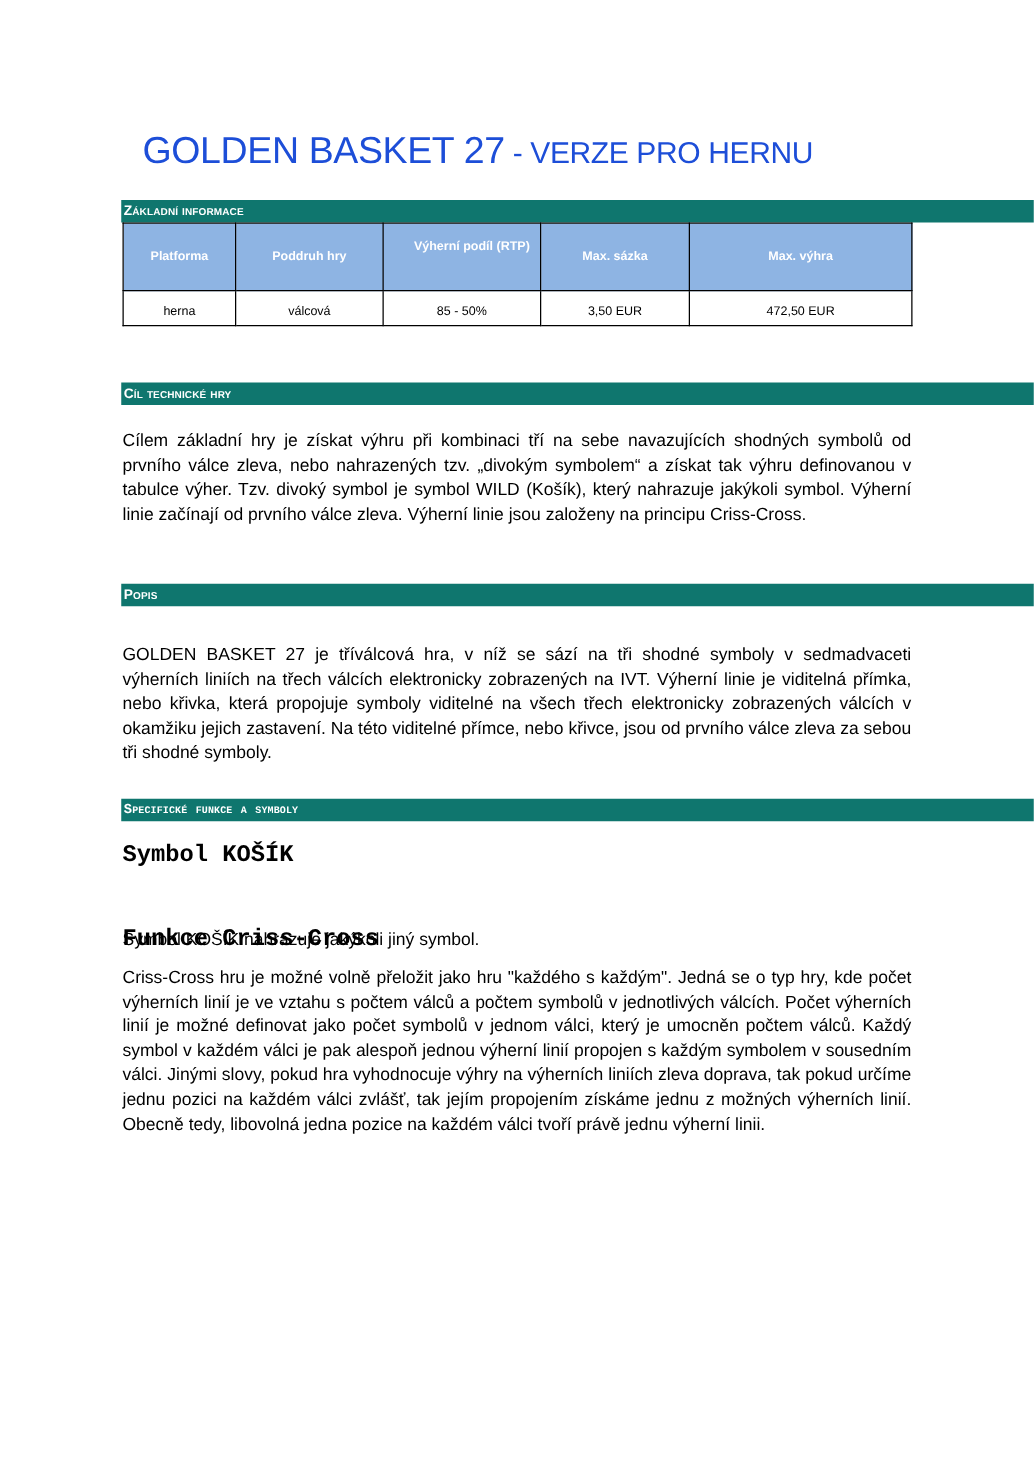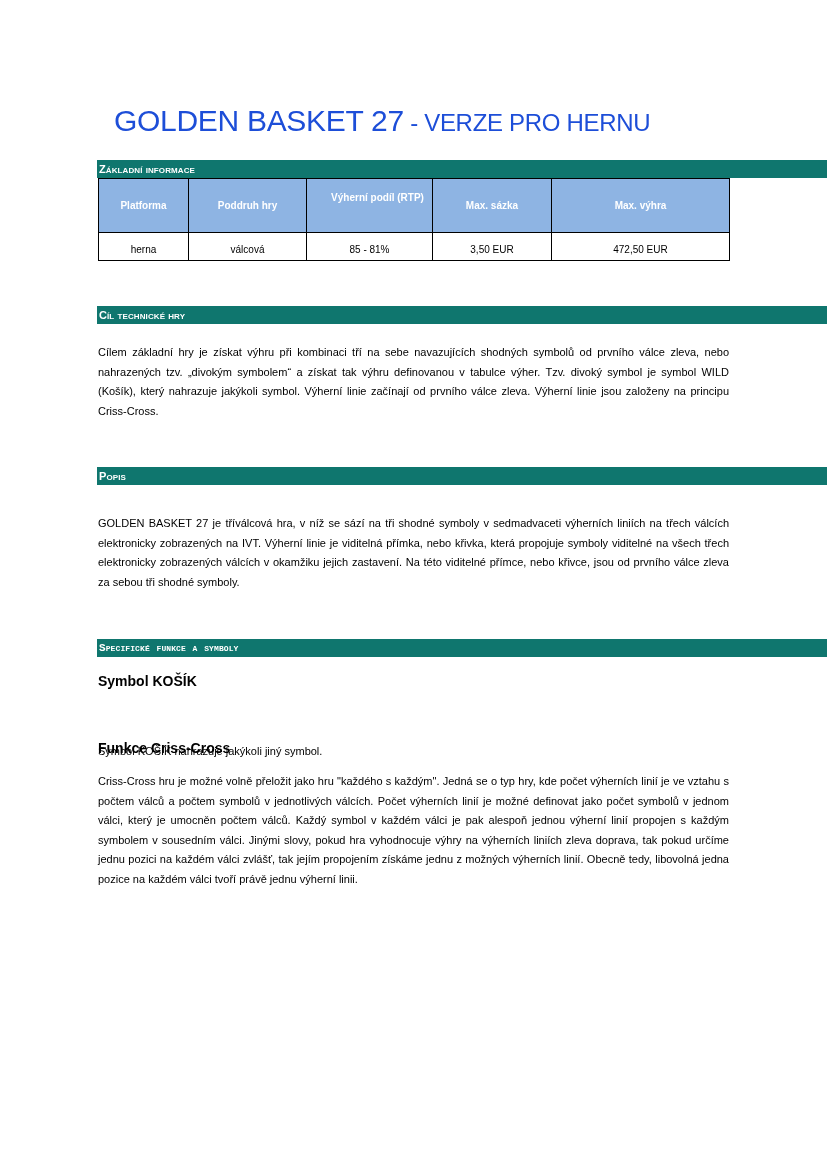--- a/index.html
+++ b/index.html
@@ -5,22 +5,22 @@
   html, body { margin:0; padding:0; background:#ffffff; }
   body { width:827px; height:1169px; position:relative; font-family:"Liberation Sans", sans-serif; color:#000; overflow:hidden; }
   .title { position:absolute; left:98px; top:104px; font-family:"Liberation Sans", sans-serif; color:#1d4ed8; white-space:nowrap; letter-spacing:-0.3px;margin-left:16px; }
   .title .big { font-size:30px; }
   .title .small { font-size:24px; }
   .bar { position:absolute; left:97px; width:736px; height:18px; background:#0f766e; color:#fff; font-weight:bold; font-size:11px; line-height:19px; padding-left:2px; box-sizing:border-box; font-variant:small-caps; letter-spacing:0.1px; }
   table.info { position:absolute; left:98px; top:178px; width:631px; border-collapse:collapse; table-layout:fixed; font-size:10px; }
   table.info th, table.info td { border:1.5px solid #000; text-align:center; vertical-align:middle; padding:0 4px; }
   table.info th { background:#8eb4e3; color:#fff; font-weight:bold; height:54px; line-height:17px; padding-top:8px; box-sizing:border-box; vertical-align:top; padding-top:18px; }
   table.info td { height:28px; padding-top:6px; box-sizing:border-box; }
-  .para { position:absolute; left:98px; width:631px; font-size:11px; line-height:19.6px; text-align:justify; }
-  .heading { position:absolute; left:98px; font-size:14px; font-weight:bold; }
+  .para { position:absolute; left:98px; width:631px; font-size:14px; line-height:19.6px; text-align:justify; }
+  .heading { position:absolute; left:98px; font-size:19px; font-weight:bold;font-family:Liberation Mono, monospace; }
 </style>
 </head>
 <body>
 
 <div class="title">
   <span class="big">GOLDEN BASKET 27</span><span class="small"> - </span><span class="small">VERZE PRO HERNU</span>
 </div>
 
 <div class="bar" style="top:160px;">Základní informace</div>
 
@@ -38,21 +38,21 @@
       <th>Poddruh hry</th>
       <th style="padding-top:10px;padding-left:20px;">Výherní podíl (RTP)</th>
       <th>Max. sázka</th>
       <th>Max. výhra</th>
     </tr>
   </thead>
   <tbody>
     <tr>
       <td>herna</td>
       <td>válcová</td>
-      <td>85 - 81%</td>
+      <td>85 - 50%</td>
       <td>3,50 EUR</td>
       <td>472,50 EUR</td>
     </tr>
   </tbody>
 </table>
 
 <div class="bar" style="top:306px;">Cíl technické hry</div>
 <div class="para" style="top:343px;">Cílem základní hry je získat výhru při kombinaci tří na sebe navazujících shodných symbolů od prvního válce zleva, nebo nahrazených tzv. „divokým symbolem“ a získat tak výhru definovanou v tabulce výher. Tzv. divoký symbol je symbol WILD (Košík), který nahrazuje jakýkoli symbol. Výherní linie začínají od prvního válce zleva. Výherní linie jsou založeny na principu Criss-Cross.</div>
 
 <div class="bar" style="top:467px;">Popis</div>

